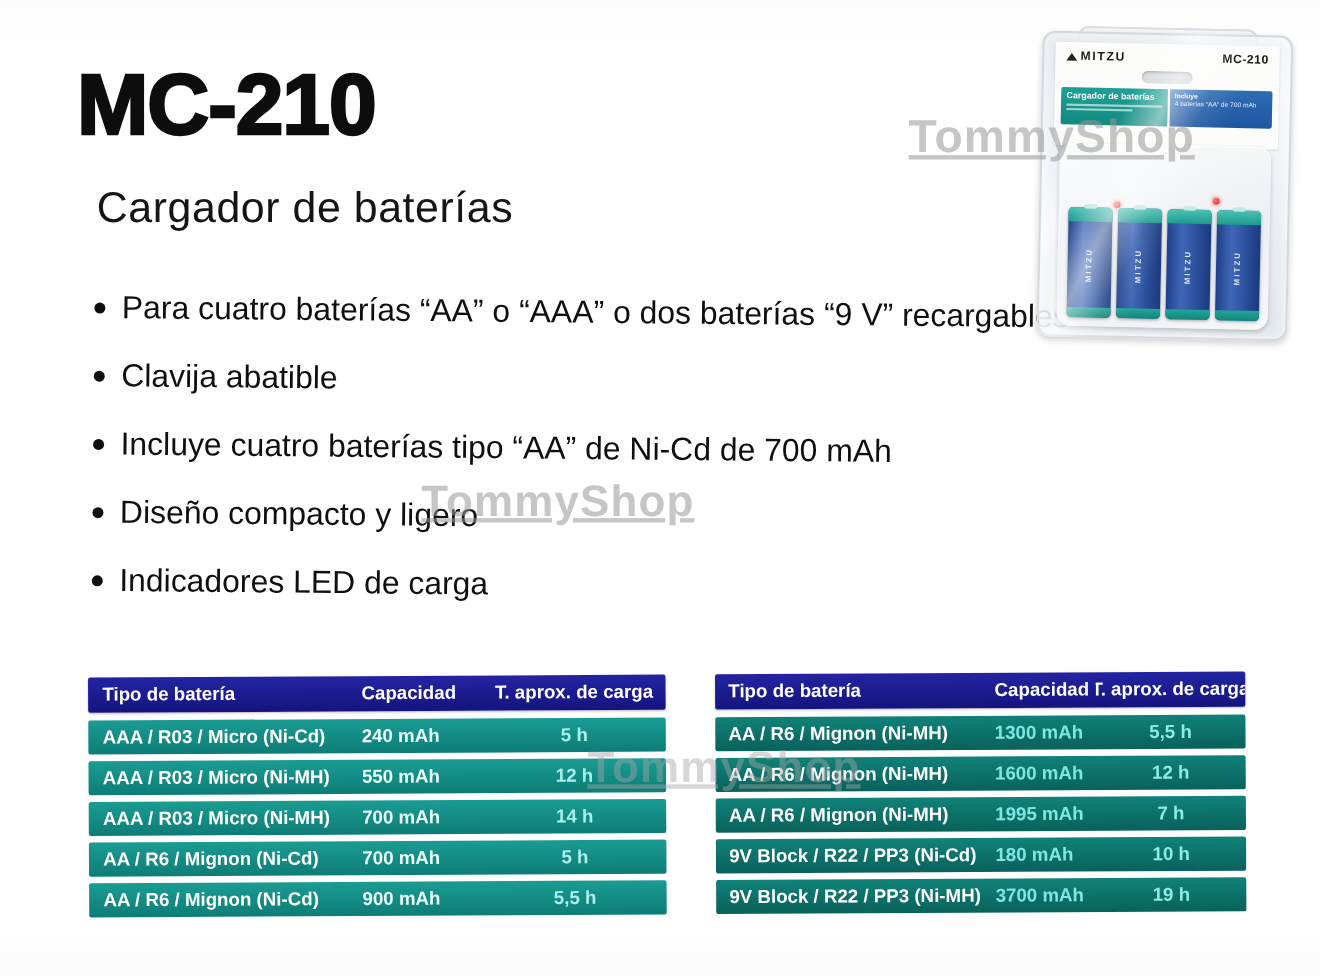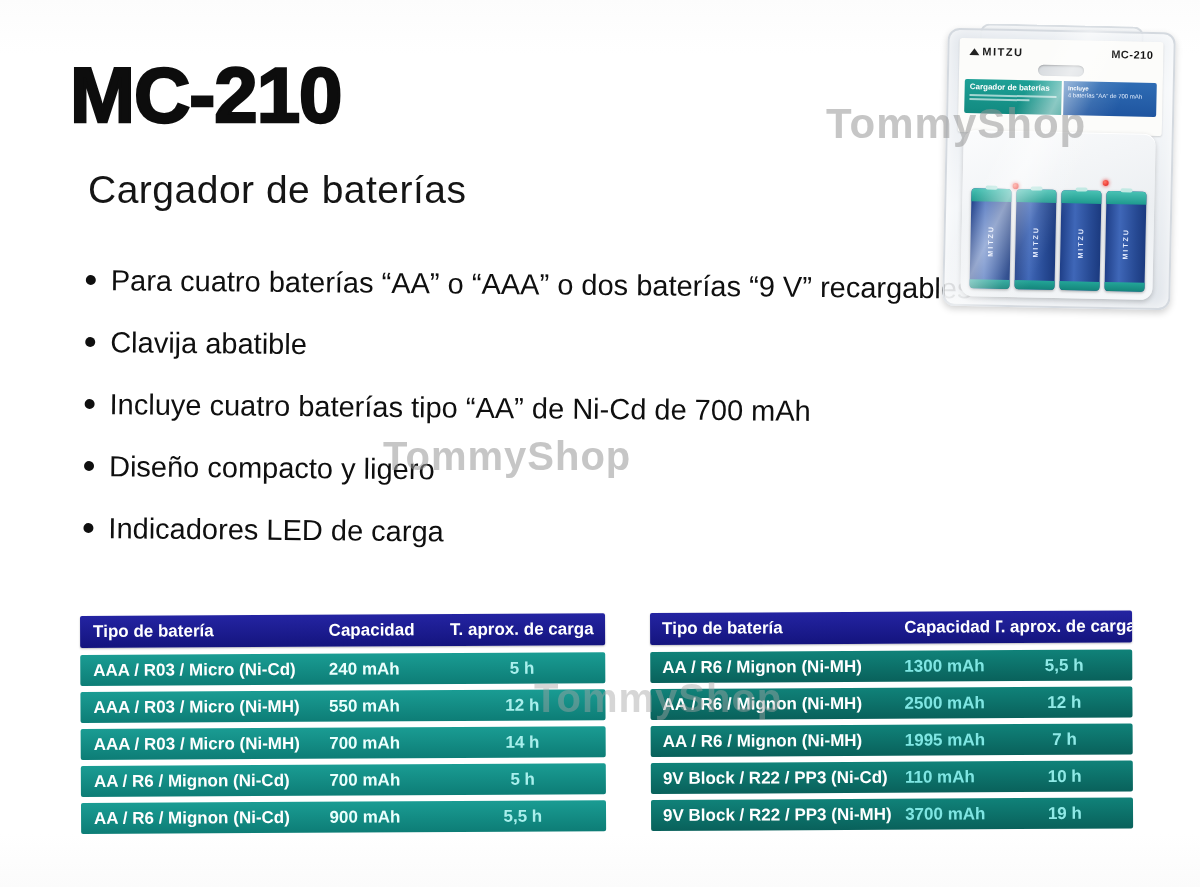--- a/index.html
+++ b/index.html
@@ -28,21 +28,21 @@
     list-style:none;margin:0;padding:0;
     transform:rotate(0.55deg);transform-origin:left top;
   }
   .feat{display:flex;gap:15px;margin-bottom:26px;
     font-size:29px;line-height:36px;color:#0f0f0f;}
   .dot{flex:none;width:10px;height:10px;border-radius:50%;
     background:#0f0f0f;margin-top:13px;}
 
   
   .wm{position:absolute;z-index:6;font-weight:bold;
-    color:rgba(152,152,152,0.55);letter-spacing:1px;pointer-events:none;}
+    color:rgba(152,152,152,0.55);letter-spacing:1px;pointer-events:none;text-decoration:underline;}
   .wm-top{left:826px;top:100px;font-size:42px;}
   .wm-mid{left:383px;top:434px;font-size:40px;}
   .wm-bot{left:534px;top:676px;font-size:40px;color:rgba(165,165,165,0.45);}
 
   
   .package{position:absolute;left:945px;top:30px;width:228px;height:278px;
     transform:rotate(1.2deg);z-index:1;}
   .tab{position:absolute;top:-5px;left:32px;right:32px;height:24px;
     border:2px solid #d9dee3;border-bottom:none;border-radius:10px 10px 0 0;
     background:rgba(240,243,246,0.65);}
@@ -247,31 +247,31 @@
           <span class="tcell c1">Capacidad</span>
           <span class="tcell c2">T. aprox. de carga</span>
         </div>
         <div class="trow tdata">
           <span class="tcell c0">AA / R6 / Mignon (Ni-MH)</span>
           <span class="tcell c1">1300 mAh</span>
           <span class="tcell c2">5,5 h</span>
         </div>
         <div class="trow tdata">
           <span class="tcell c0">AA / R6 / Mignon (Ni-MH)</span>
-          <span class="tcell c1">2500 mAh</span>
+          <span class="tcell c1">1600 mAh</span>
           <span class="tcell c2">12 h</span>
         </div>
         <div class="trow tdata">
           <span class="tcell c0">AA / R6 / Mignon (Ni-MH)</span>
           <span class="tcell c1">1995 mAh</span>
           <span class="tcell c2">7 h</span>
         </div>
         <div class="trow tdata">
           <span class="tcell c0">9V Block / R22 / PP3 (Ni-Cd)</span>
-          <span class="tcell c1">110 mAh</span>
+          <span class="tcell c1">180 mAh</span>
           <span class="tcell c2">10 h</span>
         </div>
         <div class="trow tdata">
           <span class="tcell c0">9V Block / R22 / PP3 (Ni-MH)</span>
           <span class="tcell c1">3700 mAh</span>
           <span class="tcell c2">19 h</span>
         </div>
       </div>
   </div>
 

